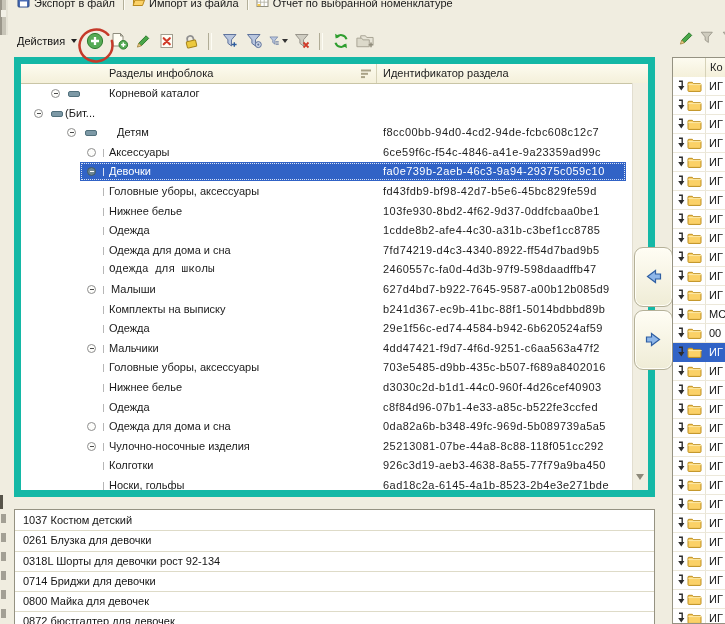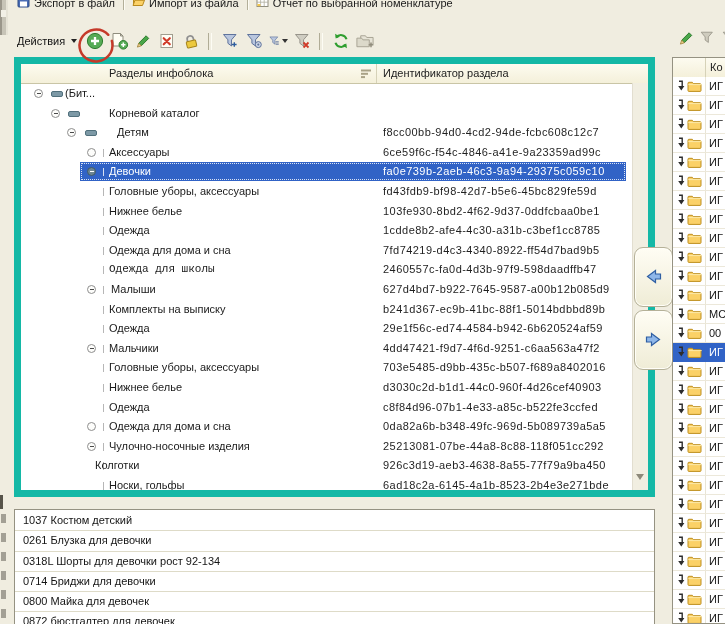--- a/index.html
+++ b/index.html
@@ -224,28 +224,28 @@
             <rect x="0" y="0.5" width="10" height="2" fill="#a9a287"></rect>
             <rect x="0" y="3.8" width="7" height="2" fill="#a9a287"></rect>
             <rect x="0" y="7.1" width="4" height="2" fill="#a9a287"></rect>
           </svg>
       </span>
       <span class="hdiv"></span>
       <span class="h2">Идентификатор раздела</span>
     </div>
     <div class="tbody" id="tree-body">
         <div class="trow">
+          <span class="exp minus" style="left: 30px;"></span>
+          <span class="gicon" style="left: 47px;"></span>
+          <span class="tname" style="left: 88px;">Корневой каталог</span>
+        </div>
+        <div class="trow">
           <span class="exp minus" style="left: 13px;"></span>
           <span class="gicon" style="left: 30px;"></span>
           <span class="tname" style="left: 44px;">(Бит...</span>
-        </div>
-        <div class="trow">
-          <span class="exp minus" style="left: 30px;"></span>
-          <span class="gicon" style="left: 47px;"></span>
-          <span class="tname" style="left: 88px;">Корневой каталог</span>
         </div>
         <div class="trow">
           <span class="exp minus" style="left: 46px;"></span>
           <span class="gicon" style="left: 64px;"></span>
           <span class="tname" style="left: 96px;">Детям</span>
           <span class="tguid">f8cc00bb-94d0-4cd2-94de-fcbc608c12c7</span>
         </div>
         <div class="trow">
           <span class="exp circle" style="left: 66px;"></span>
           <span class="tick"></span>
@@ -328,21 +328,21 @@
           <span class="tguid">0da82a6b-b348-49fc-969d-5b089739a5a5</span>
         </div>
         <div class="trow">
           <span class="exp minus" style="left: 66px;"></span>
           <span class="tick"></span>
           <span class="tname" style="left: 88px;">Чулочно-носочные изделия</span>
           <span class="tguid">25213081-07be-44a8-8c88-118f051cc292</span>
         </div>
         <div class="trow">
           <span class="tick"></span>
-          <span class="tname" style="left: 74px;">Колготки</span>
+          <span class="tname" style="left: 88px;">Колготки</span>
           <span class="tguid">926c3d19-aeb3-4638-8a55-77f79a9ba450</span>
         </div>
         <div class="trow">
           <span class="tick"></span>
           <span class="tname" style="left: 88px;">Носки, гольфы</span>
           <span class="tguid">6ad18c2a-6145-4a1b-8523-2b4e3e271bde</span>
         </div>
         <div class="trow">
           <span class="exp minus" style="left: 46px;"></span>
           <span class="tname" style="left: 88px;">Домашний уют</span>

